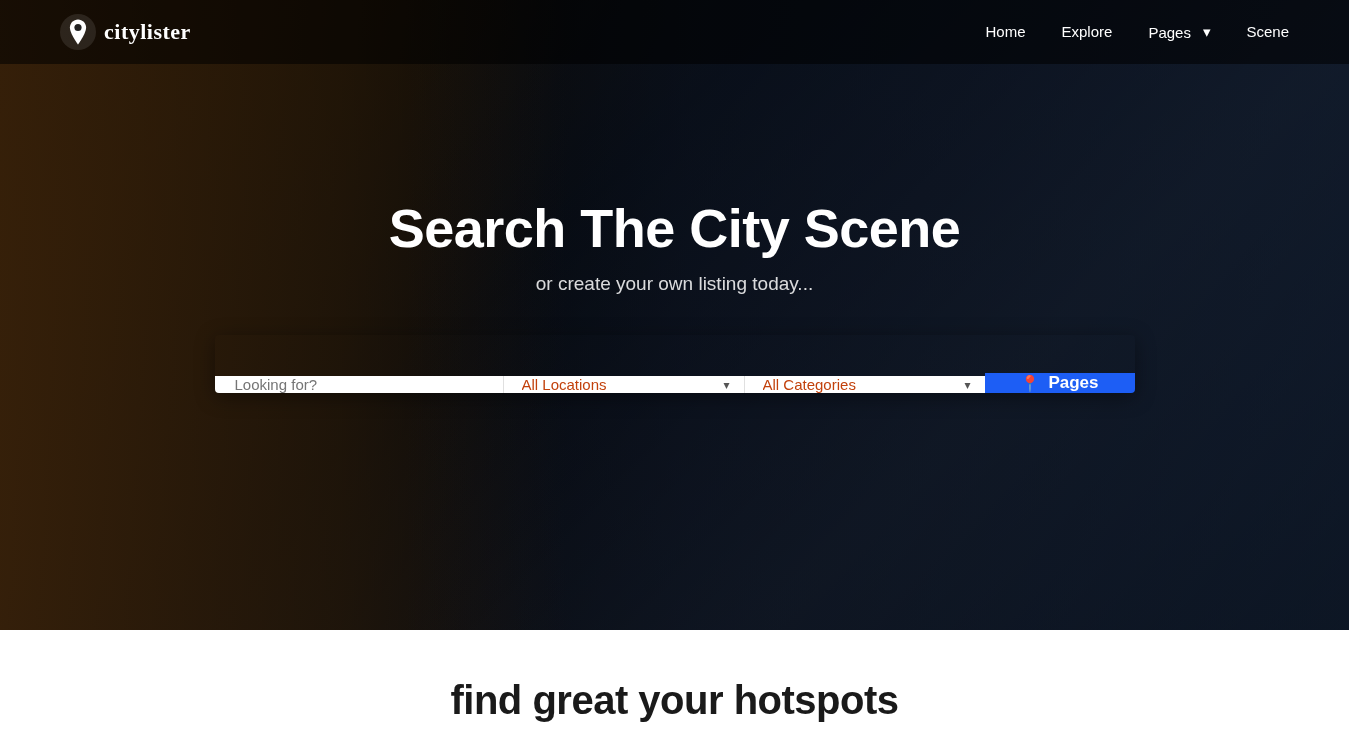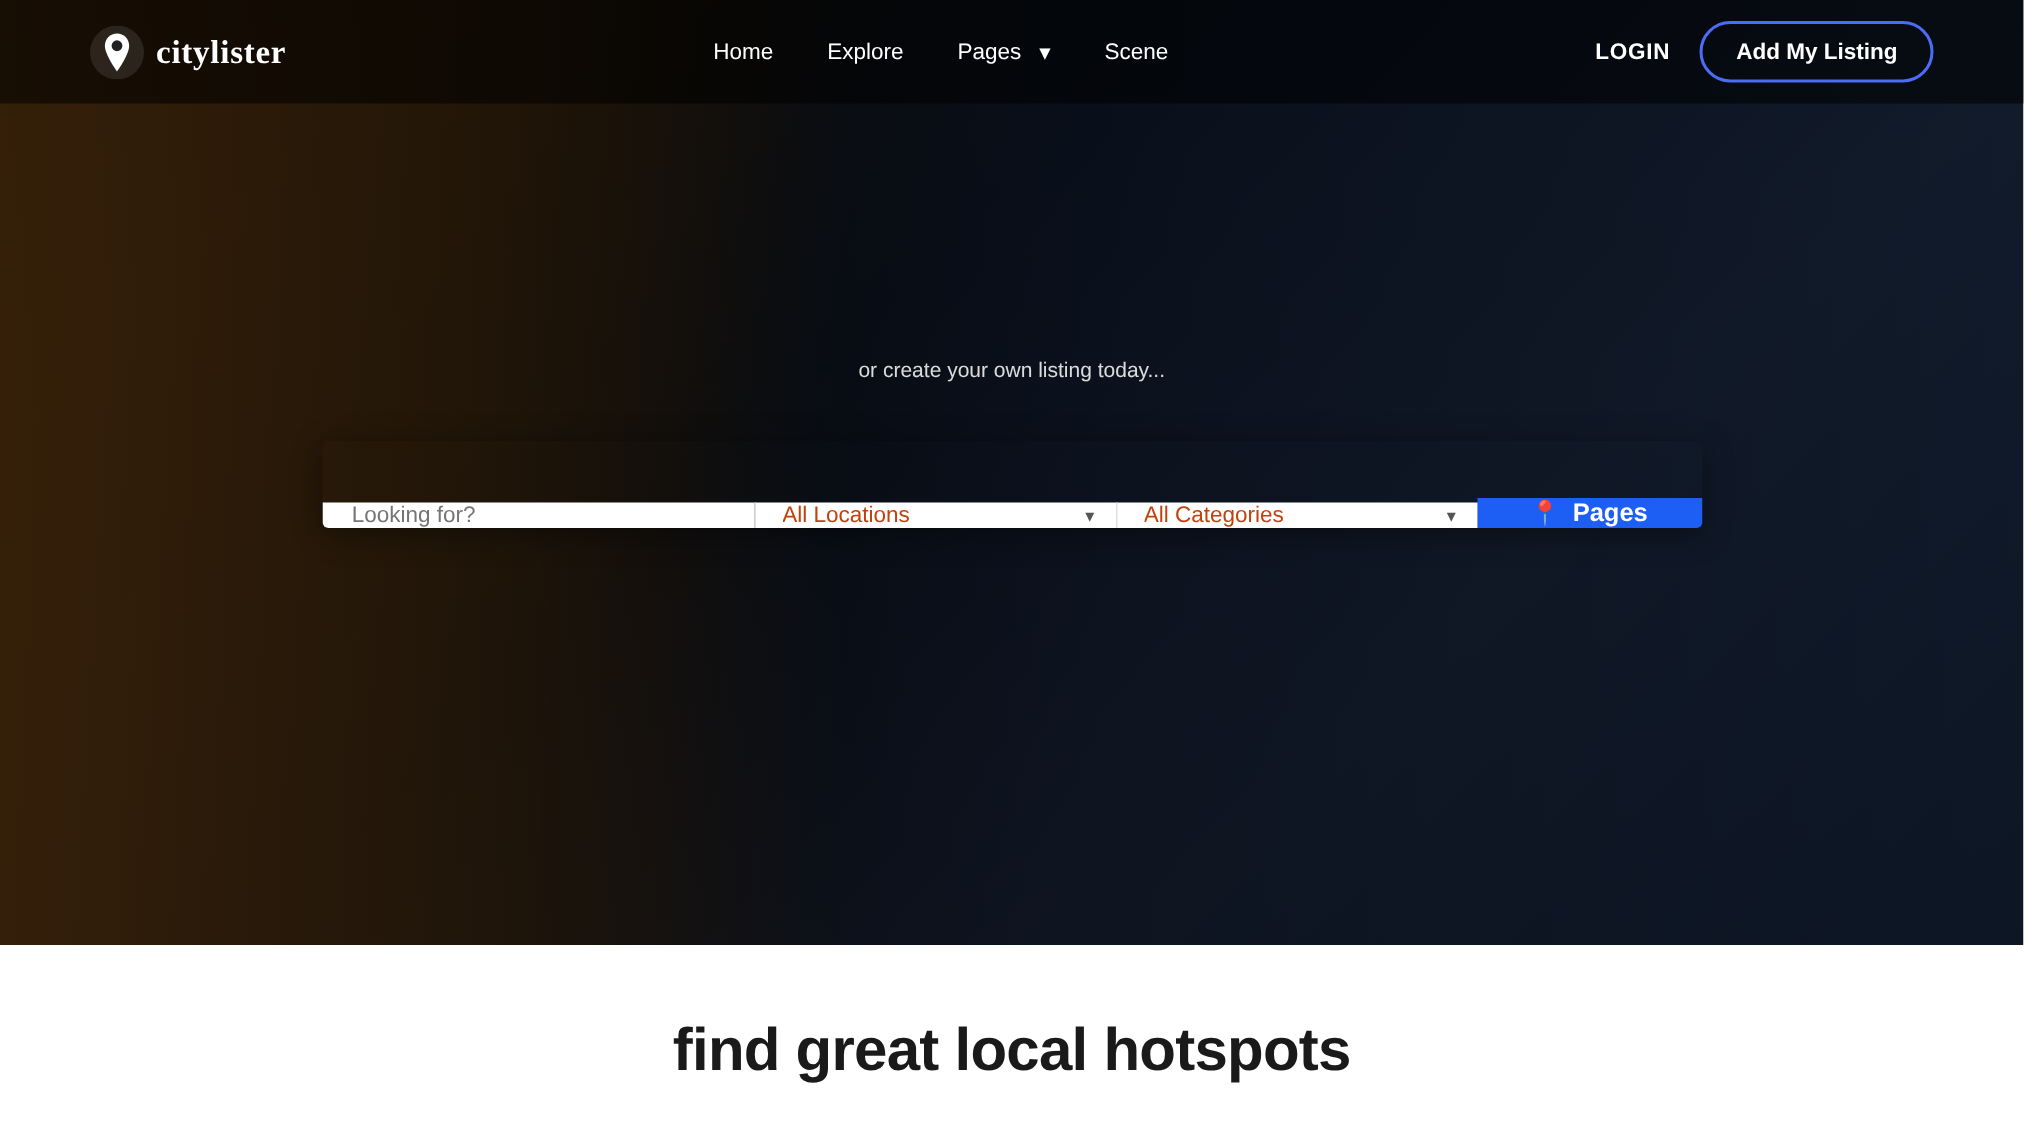--- a/index.html
+++ b/index.html
@@ -164,21 +164,21 @@
 
     .hero-title {
       font-size: 54px;
       font-weight: 900;
       color: #fff;
       margin-bottom: 14px;
       letter-spacing: -0.5px;
     }
 
     .hero-subtitle {
-      font-size: 14px;
+      font-size: 19px;
       color: rgba(255,255,255,0.85);
       margin-bottom: 40px;
       font-weight: 400;
     }
 
     
     .search-bar {
       display: flex;
       align-items: flex-end;
       width: 920px;
@@ -298,30 +298,27 @@
     <li><a href="#">Explore</a></li>
     <li>
       <a href="#" class="pages-link">
         <span>Pages</span>
         <span class="chevron-down"></span>
       </a>
     </li>
     <li><a href="#">Scene</a></li>
   </ul>
 
-  <div class="navbar-actions">
-    <a href="#" class="login-link">LOGIN</a>
-    <button class="add-listing-btn">Add My Listing</button>
-  </div>
 </nav>
 
 <section class="hero">
   <div class="hero-bg"></div>
 
   <div class="hero-content">
+    <h1 class="hero-title">Search The City Scene</h1>
     <p class="hero-subtitle">or create your own listing today...</p>
 
     <div class="search-bar">
       <div class="search-input-wrap">
         <input type="text" placeholder="Looking for?" style="">
       </div>
 
       <div class="search-select-wrap">
         <select>
           <option>All Locations</option>
@@ -347,14 +344,14 @@
 
       <button class="search-btn">
         <span class="pin-icon">📍</span>
         <span>Pages</span>
       </button>
     </div>
   </div>
 </section>
 
 <section class="bottom-section">
-  <h2 class="bottom-title">find great local hotspots</h2>
+  <h2 class="bottom-title">find great your hotspots</h2>
 </section>
 
 </body></html>

